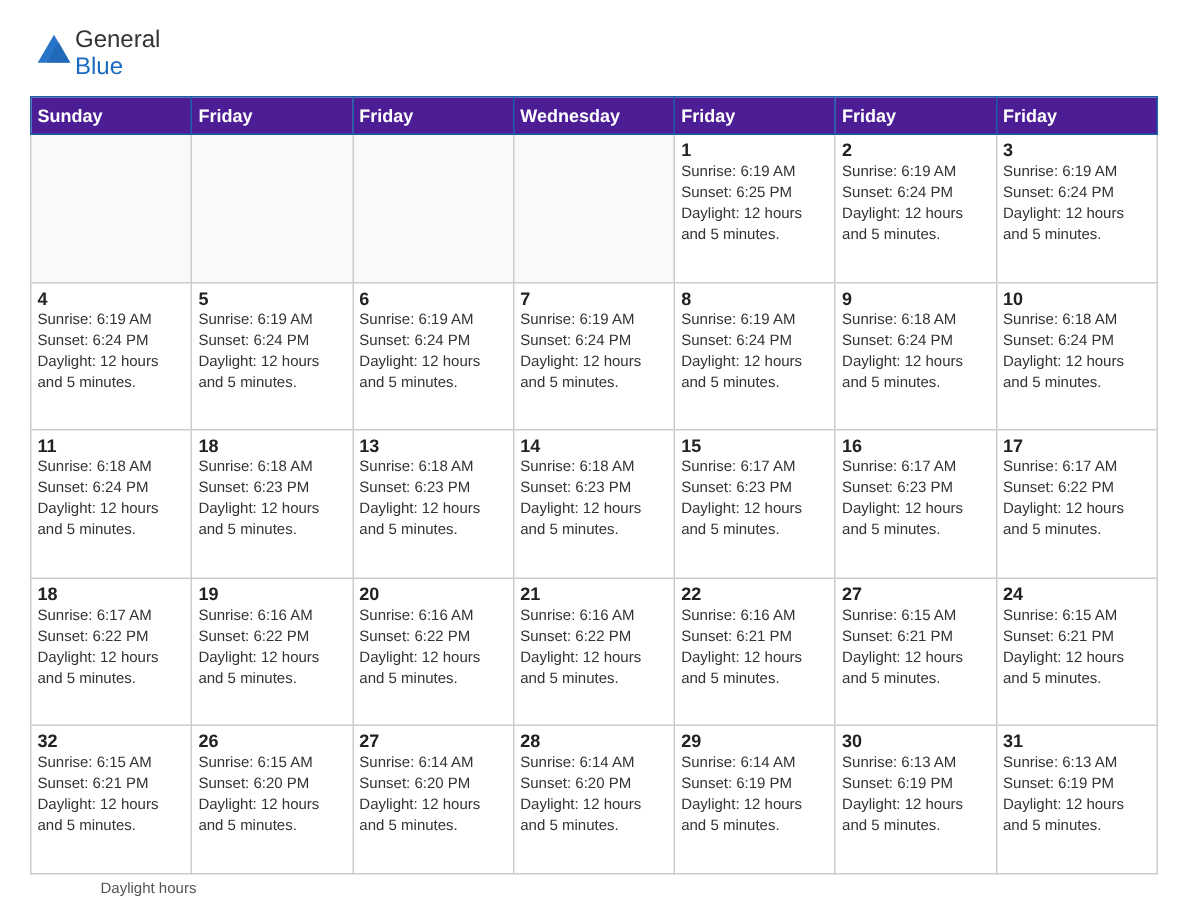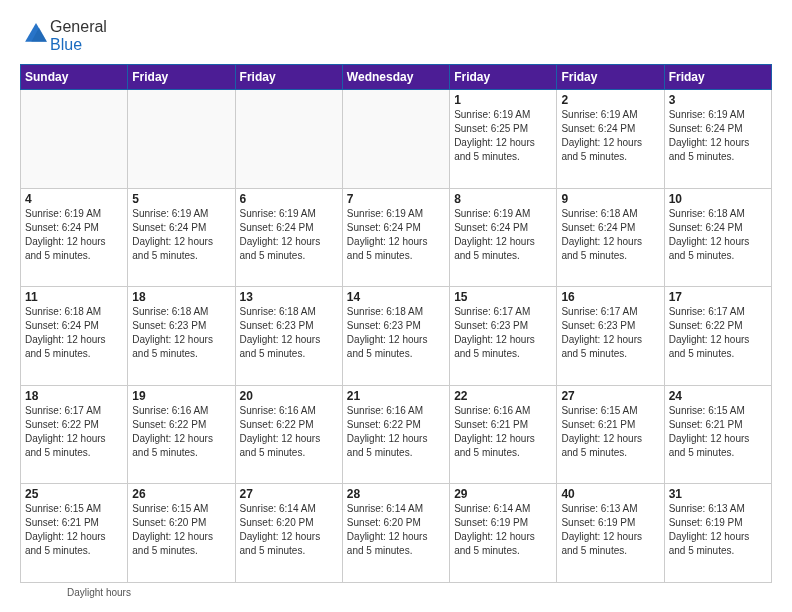--- a/index.html
+++ b/index.html
@@ -233,41 +233,41 @@
             <span class="day-num">27</span>
             <div class="day-info">Sunrise: 6:15 AM<br>Sunset: 6:21 PM<br>Daylight: 12 hours and 5 minutes.</div>
           </td>
           <td>
             <span class="day-num">24</span>
             <div class="day-info">Sunrise: 6:15 AM<br>Sunset: 6:21 PM<br>Daylight: 12 hours and 5 minutes.</div>
           </td>
         </tr>
         <tr>
           <td>
-            <span class="day-num">25</span>
+            <span class="day-num">32</span>
             <div class="day-info">Sunrise: 6:15 AM<br>Sunset: 6:21 PM<br>Daylight: 12 hours and 5 minutes.</div>
           </td>
           <td>
             <span class="day-num">26</span>
             <div class="day-info">Sunrise: 6:15 AM<br>Sunset: 6:20 PM<br>Daylight: 12 hours and 5 minutes.</div>
           </td>
           <td>
             <span class="day-num">27</span>
             <div class="day-info">Sunrise: 6:14 AM<br>Sunset: 6:20 PM<br>Daylight: 12 hours and 5 minutes.</div>
           </td>
           <td>
             <span class="day-num">28</span>
             <div class="day-info">Sunrise: 6:14 AM<br>Sunset: 6:20 PM<br>Daylight: 12 hours and 5 minutes.</div>
           </td>
           <td>
             <span class="day-num">29</span>
             <div class="day-info">Sunrise: 6:14 AM<br>Sunset: 6:19 PM<br>Daylight: 12 hours and 5 minutes.</div>
           </td>
           <td>
-            <span class="day-num">40</span>
+            <span class="day-num">30</span>
             <div class="day-info">Sunrise: 6:13 AM<br>Sunset: 6:19 PM<br>Daylight: 12 hours and 5 minutes.</div>
           </td>
           <td>
             <span class="day-num">31</span>
             <div class="day-info">Sunrise: 6:13 AM<br>Sunset: 6:19 PM<br>Daylight: 12 hours and 5 minutes.</div>
           </td>
         </tr>
       </tbody>
   </table>
 

